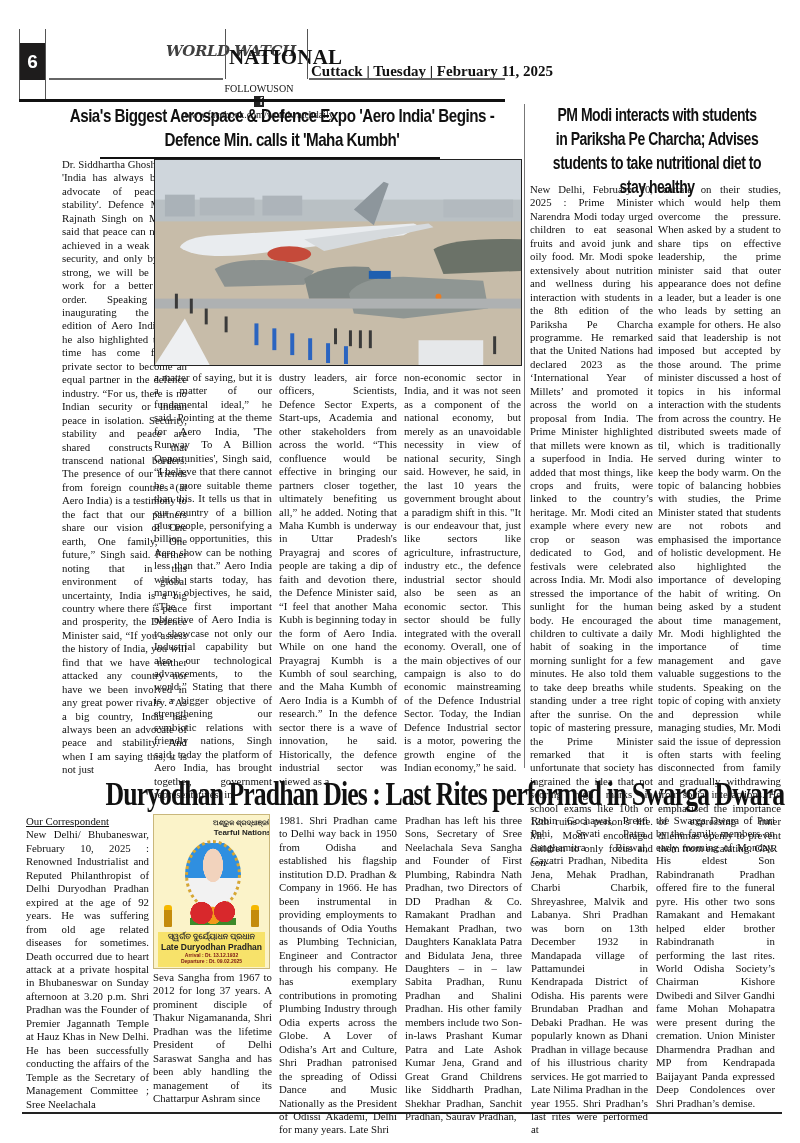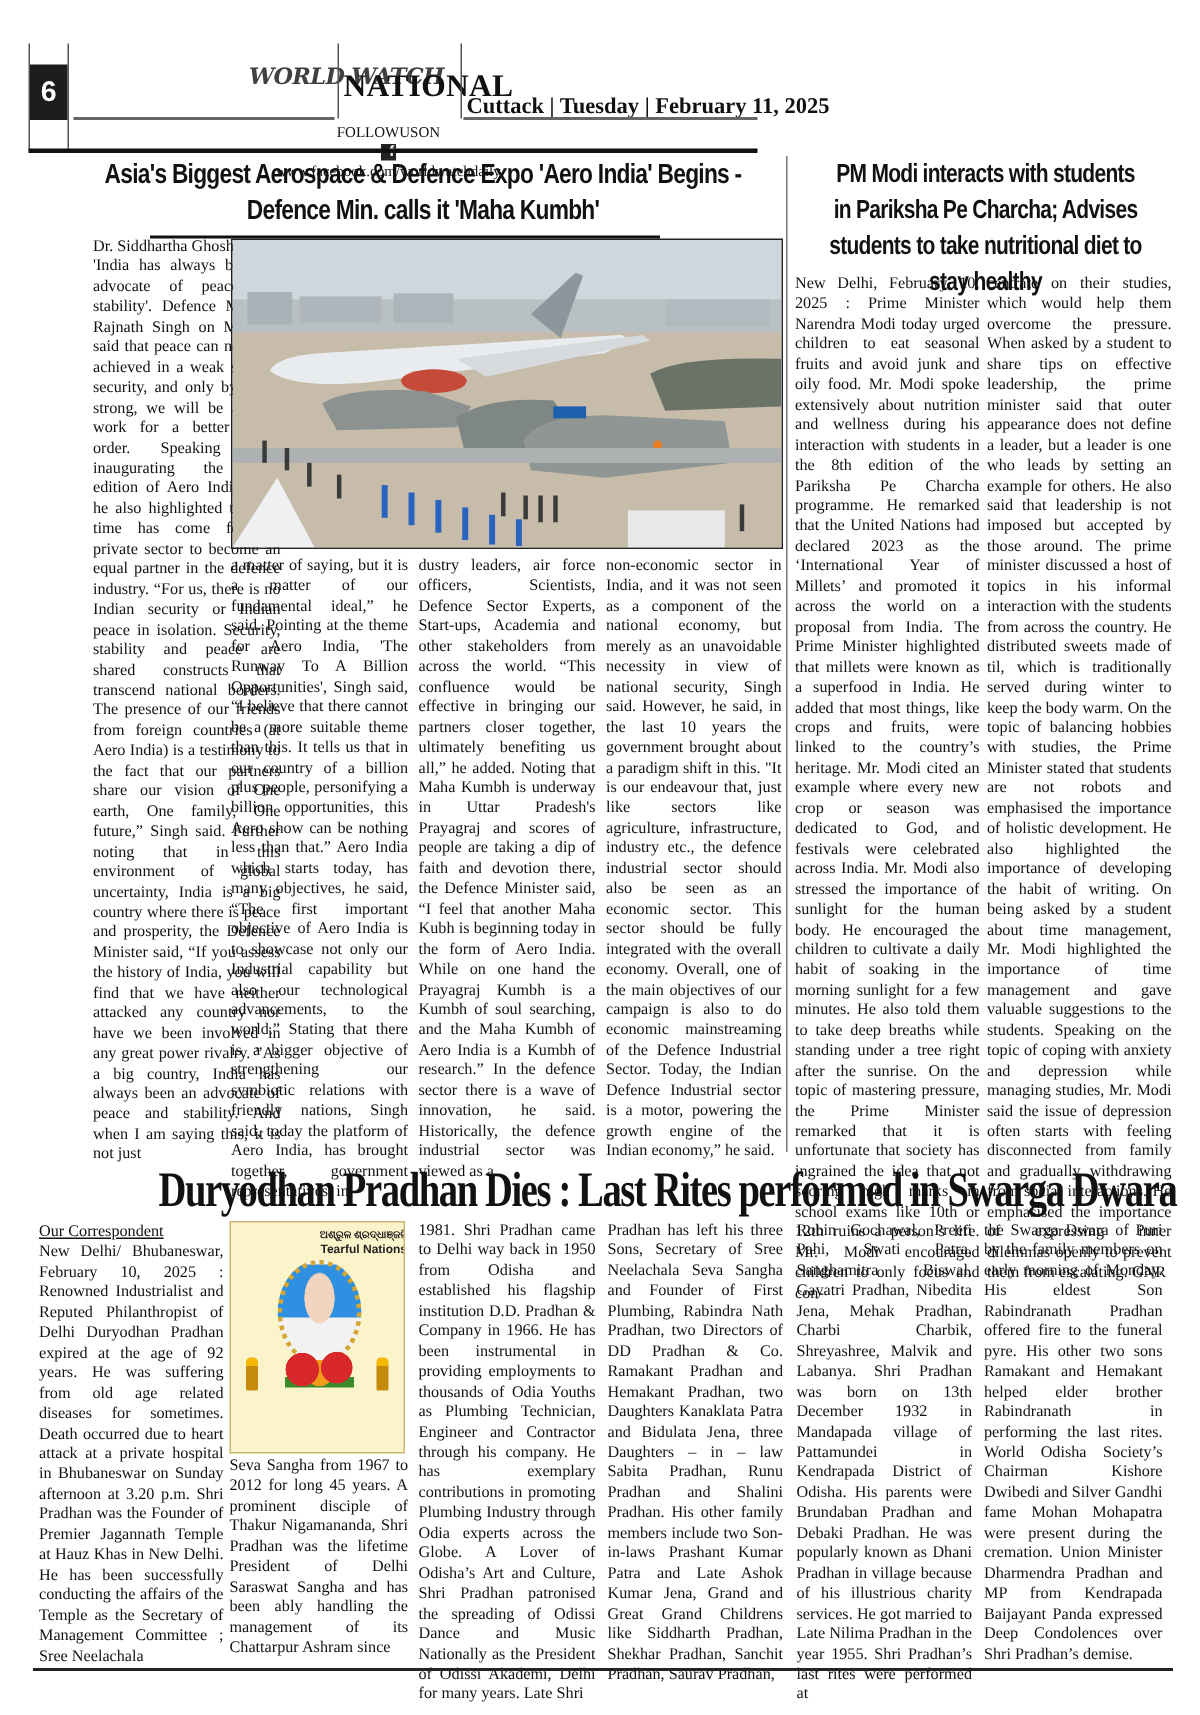--- a/index.html
+++ b/index.html
@@ -157,24 +157,30 @@
   <div>New Delhi/ Bhubaneswar, February 10, 2025 : Renowned Industrialist and Reputed Philanthropist of Delhi Duryodhan Pradhan expired at the age of 92 years. He was suffering from old age related diseases for sometimes. Death occurred due to heart attack at a private hospital in Bhubaneswar on Sunday afternoon at 3.20 p.m. Shri Pradhan was the Founder of Premier Jagannath Temple at Hauz Khas in New Delhi. He has been successfully conducting the affairs of the Temple as the Secretary of Management Committee ; Sree Neelachala</div>
 </div>
 
 <div class="tribute">
   <div class="t-odia">ଅଶ୍ରୁଳ ଶ୍ରଦ୍ଧାଞ୍ଜଳି</div>
   <div class="t-title">Tearful Nations</div>
   <div class="t-portrait"></div>
   <div class="lamp" style="left:10px;"></div>
   <div class="lamp" style="right:10px;"></div>
   <div class="t-flowers"></div>
+  <div class="t-namebox">
+    <div class="t-odia-name">ସ୍ୱର୍ଗତ ଦୁର୍ଯ୍ୟୋଧନ ପ୍ରଧାନ</div>
+    <div class="t-name">Late Duryodhan Pradhan</div>
+    <div class="t-dates">Arrival : Dt. 13.12.1932</div>
+    <div class="t-dates">Departure : Dt. 09.02.2025</div>
+  </div>
 </div>
 
 <div class="col" style="left:153px; top:971px; width:119px;">
-  <div>Seva Sangha from 1967 to 2012 for long 45 years. A prominent disciple of Thakur Nigamananda, Shri Pradhan was the lifetime President of Delhi Saraswat Sangha and has been ably handling the management of its Chattarpur Ashram since</div>
+  <div>Seva Sangha from 1967 to 2012 for long 37 years. A prominent disciple of Thakur Nigamananda, Shri Pradhan was the lifetime President of Delhi Saraswat Sangha and has been ably handling the management of its Chattarpur Ashram since</div>
 </div>
 <div class="col" style="left:279px; top:814px; width:118px;">
   <div>1981. Shri Pradhan came to Delhi way back in 1950 from Odisha and established his flagship institution D.D. Pradhan &amp; Company in 1966. He has been instrumental in providing employments to thousands of Odia Youths as Plumbing Technician, Engineer and Contractor through his company. He has exemplary contributions in promoting Plumbing Industry through Odia experts across the Globe. A Lover of Odisha’s Art and Culture, Shri Pradhan patronised the spreading of Odissi Dance and Music Nationally as the President of Odissi Akademi, Delhi for many years. Late Shri</div>
 </div>
 <div class="col" style="left:405px; top:814px; width:117px;">
   <div>Pradhan has left his three Sons, Secretary of Sree Neelachala Seva Sangha and Founder of First Plumbing, Rabindra Nath Pradhan, two Directors of DD Pradhan &amp; Co. Ramakant Pradhan and Hemakant Pradhan, two Daughters Kanaklata Patra and Bidulata Jena, three Daughters – in – law Sabita Pradhan, Runu Pradhan and Shalini Pradhan. His other family members include two Son-in-laws Prashant Kumar Patra and Late Ashok Kumar Jena, Grand and Great Grand Childrens like Siddharth Pradhan, Shekhar Pradhan, Sanchit Pradhan, Saurav Pradhan,</div>
 </div>
 <div class="col" style="left:531px; top:814px; width:117px;">
   <div>Robin Gochawal, Preeti Pahi, Swati Patra, Sanghamitra Biswal, Gayatri Pradhan, Nibedita Jena, Mehak Pradhan, Charbi Charbik, Shreyashree, Malvik and Labanya. Shri Pradhan was born on 13th December 1932 in Mandapada village of Pattamundei in Kendrapada District of Odisha. His parents were Brundaban Pradhan and Debaki Pradhan. He was popularly known as Dhani Pradhan in village because of his illustrious charity services. He got married to Late Nilima Pradhan in the year 1955. Shri Pradhan’s last rites were performed at</div>
 </div>

